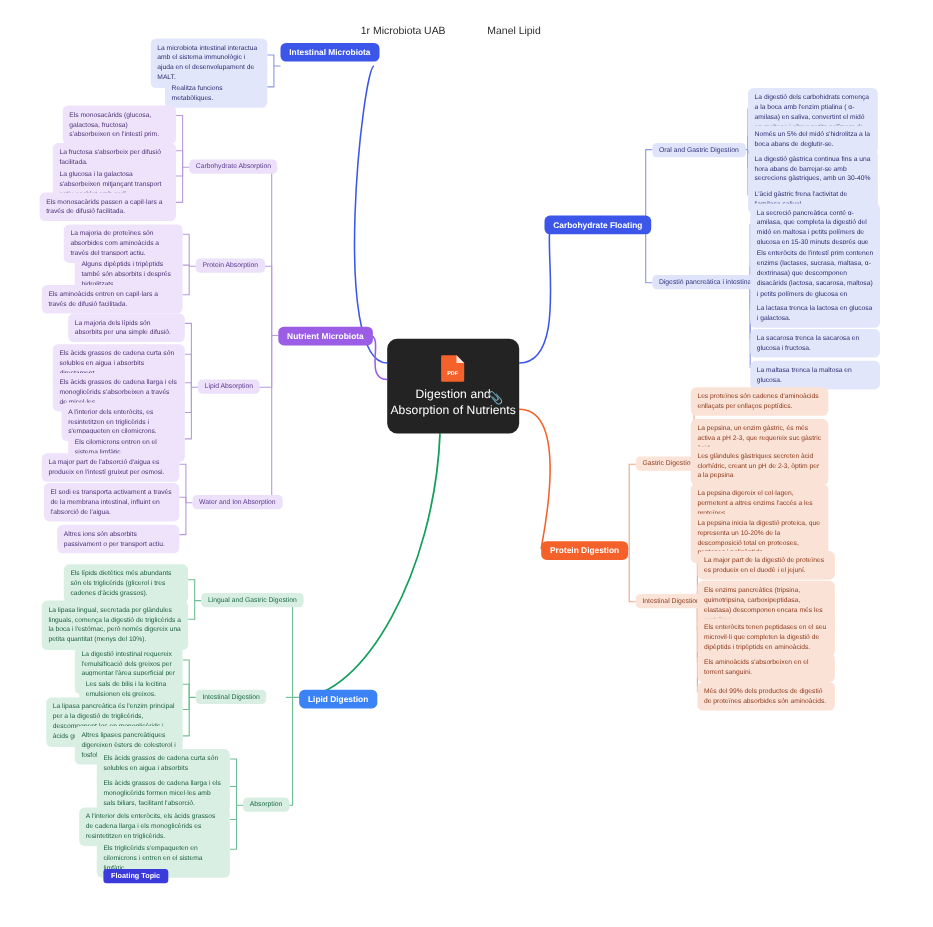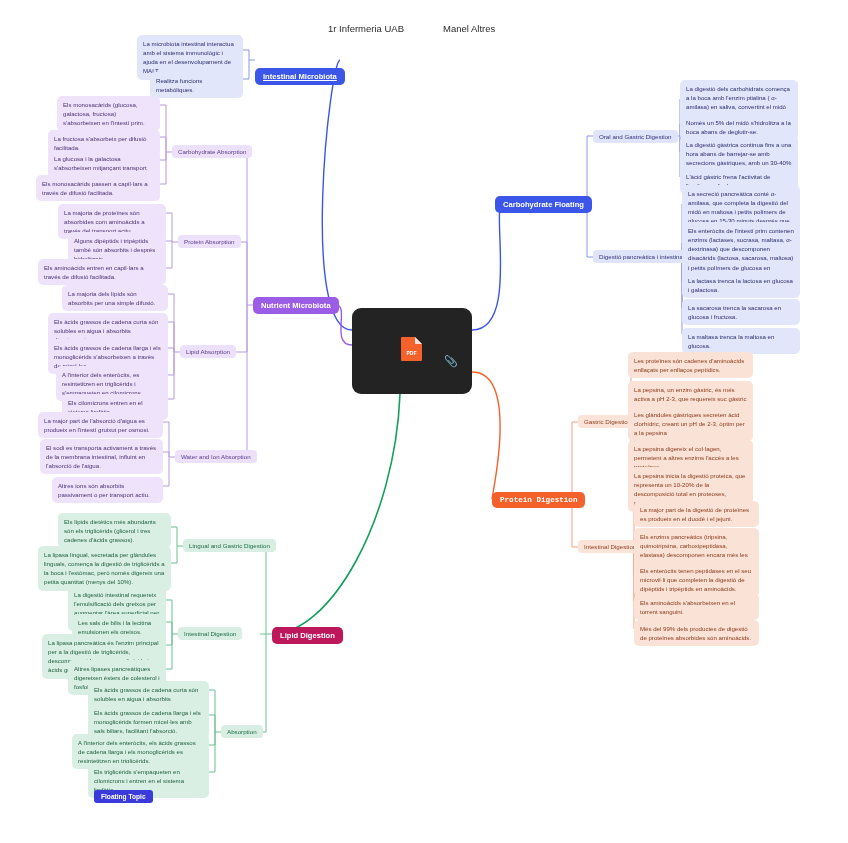--- a/index.html
+++ b/index.html
@@ -29,21 +29,21 @@
   .central .clip { position:absolute; right:14px; bottom:26px; color:#ddd; font-size:11px; }
 
   
   .l1 {
     position:absolute; border-radius:5px; color:#fff;
     font-size:7.6px; font-weight:700; padding:4px 8px; white-space:nowrap;
   }
   .l1.blue   { background:#3b56e8; }
   .l1.purple { background:#9b5de5; }
   .l1.orange { background:#f4612a; }
-  .l1.green  { background:#be185d; }
+  .l1.green  { background:#3b82f6; }
   .l1.floating { background:#3b3bdc; font-size:6.6px; padding:3px 7px; border-radius:3px; }
 
   
   .l2 {
     position:absolute; border-radius:4px; font-size:6.2px;
     padding:3px 6px; white-space:nowrap;
   }
   .l2.blue   { background:#dfe4fb; color:#30327a; }
   .l2.purple { background:#ece0fa; color:#5b3b8c; }
   .l2.orange { background:#fbe3d8; color:#8b3f20; }
@@ -142,33 +142,34 @@
       <path d="M172 634 L 172 645 L 166 645" stroke="#6cbf94"></path>
       <path d="M172 634 L 172 669 L 166 669" stroke="#6cbf94"></path>
 
       <path d="M221 732 L 215 732 L 215 690 L 209 690" stroke="#6cbf94"></path>
       <path d="M215 732 L 215 715 L 209 715" stroke="#6cbf94"></path>
       <path d="M215 732 L 215 745 L 209 745" stroke="#6cbf94"></path>
       <path d="M215 732 L 215 772 L 209 772" stroke="#6cbf94"></path>
     </g>
   </svg>
 
-  <div class="hdr" style="left:328px; top:23px;">1r Infermeria UAB</div>
-  <div class="hdr" style="left:443px; top:23px;">Manel Altres</div>
+  <div class="hdr" style="left:328px; top:23px;">1r Microbiota UAB</div>
+  <div class="hdr" style="left:443px; top:23px;">Manel Lipid</div>
 
   <div class="central">
     <svg class="pdficon" viewBox="0 0 24 26">
       <path d="M2 1 h13 l7 7 v16 a1 1 0 0 1 -1 1 h-19 a1 1 0 0 1 -1 -1 v-22 a1 1 0 0 1 1 -1 z" fill="#f4612a"></path>
       <path d="M15 1 l7 7 h-7 z" fill="#ffffff" opacity="0.85"></path>
       <text x="6.5" y="19" font-family="Liberation Sans, sans-serif" font-size="5" fill="#ffffff" font-weight="bold">PDF</text>
     </svg>
+    <div class="ctitle">Digestion and Absorption of Nutrients</div>
     <span class="clip">📎</span>
   </div>
 
-  <div class="l1 blue" style="left:255px; top:68px;text-decoration:underline;">Intestinal Microbiota</div>
+  <div class="l1 blue" style="left:255px; top:39px;">Intestinal Microbiota</div>
   <div class="leaf blue" style="left:137px; top:35px; width:106px;">La microbiota intestinal interactua amb el sistema immunològic i ajuda en el desenvolupament de MALT.</div>
   <div class="leaf blue" style="left:150px; top:72px; width:93px;">Realitza funcions metabòliques.</div>
 
   <div class="l1 purple" style="left:253px; top:297px;">Nutrient Microbiota</div>
 
   <div class="l2 purple" style="left:172px; top:145px;">Carbohydrate Absorption</div>
   <div class="leaf purple" style="left:57px; top:96px; width:103px;">Els monosacàrids (glucosa, galactosa, fructosa) s'absorbeixen en l'intestí prim.</div>
   <div class="leaf purple" style="left:48px; top:130px; width:112px;">La fructosa s'absorbeix per difusió facilitada.</div>
   <div class="leaf purple" style="left:48px; top:150px; width:112px;">La glucosa i la galactosa s'absorbeixen mitjançant transport actiu acoblat amb sodi.</div>
   <div class="leaf purple" style="left:36px; top:175px; width:124px;">Els monosacàrids passen a capil·lars a través de difusió facilitada.</div>
@@ -198,21 +199,21 @@
   <div class="leaf blue" style="left:680px; top:136px; width:118px;">La digestió gàstrica continua fins a una hora abans de barrejar-se amb secrecions gàstriques, amb un 30-40% de midó ja hidrolitzat, principalment a maltosa.</div>
   <div class="leaf blue" style="left:680px; top:168px; width:118px;">L'àcid gàstric frena l'activitat de l'amilasa salival.</div>
 
   <div class="l2 blue" style="left:593px; top:250px;">Digestió pancreàtica i intestinal</div>
   <div class="leaf blue" style="left:682px; top:185px; width:118px;">La secreció pancreàtica conté  α-amilasa, que completa la digestió del midó en maltosa i petits polímers de glucosa en 15-30 minuts després que el quim entri al duodè.</div>
   <div class="leaf blue" style="left:682px; top:222px; width:118px;">Els enteròcits de l'intestí prim contenen enzims (lactases, sucrasa, maltasa,  α-dextrinasa) que descomponen disacàrids (lactosa, sacarosa, maltosa)  i petits polímers de glucosa en monosacàrids (glucosa, galactosa, fructosa).</div>
   <div class="leaf blue" style="left:682px; top:272px; width:118px;">La lactasa trenca la lactosa en glucosa i galactosa.</div>
   <div class="leaf blue" style="left:682px; top:299px; width:118px;">La sacarosa trenca la sacarosa en glucosa i fructosa.</div>
   <div class="leaf blue" style="left:682px; top:328px; width:118px;">La maltasa trenca la maltosa en glucosa.</div>
 
-  <div class="l1 orange" style="left:492px; top:492px;font-family:Liberation Mono, monospace;">Protein Digestion</div>
+  <div class="l1 orange" style="left:492px; top:492px;">Protein Digestion</div>
 
   <div class="l2 orange" style="left:578px; top:415px;">Gastric Digestion</div>
   <div class="leaf orange" style="left:628px; top:352px; width:125px;">Les proteïnes són cadenes d'aminoàcids enllaçats per enllaços peptídics.</div>
   <div class="leaf orange" style="left:628px; top:381px; width:125px;">La pepsina, un enzim gàstric, és més activa a pH 2-3, que requereix suc gàstric àcid.</div>
   <div class="leaf orange" style="left:628px; top:406px; width:125px;">Les glàndules gàstriques secreten àcid clorhídric, creant un pH de 2-3, òptim per a la pepsina</div>
   <div class="leaf orange" style="left:628px; top:440px; width:125px;">La pepsina digereix el col·lagen, permetent a altres enzims l'accés a les proteïnes.</div>
   <div class="leaf orange" style="left:628px; top:467px; width:125px;">La pepsina inicia la digestió proteica, que representa un 10-20% de la descomposició total en proteoses, peptones i polipèptids.</div>
 
   <div class="l2 orange" style="left:578px; top:540px;">Intestinal Digestion</div>
   <div class="leaf orange" style="left:634px; top:501px; width:125px;">La major part de la digestió de proteïnes es produeix en el duodè i el jejuní.</div>

